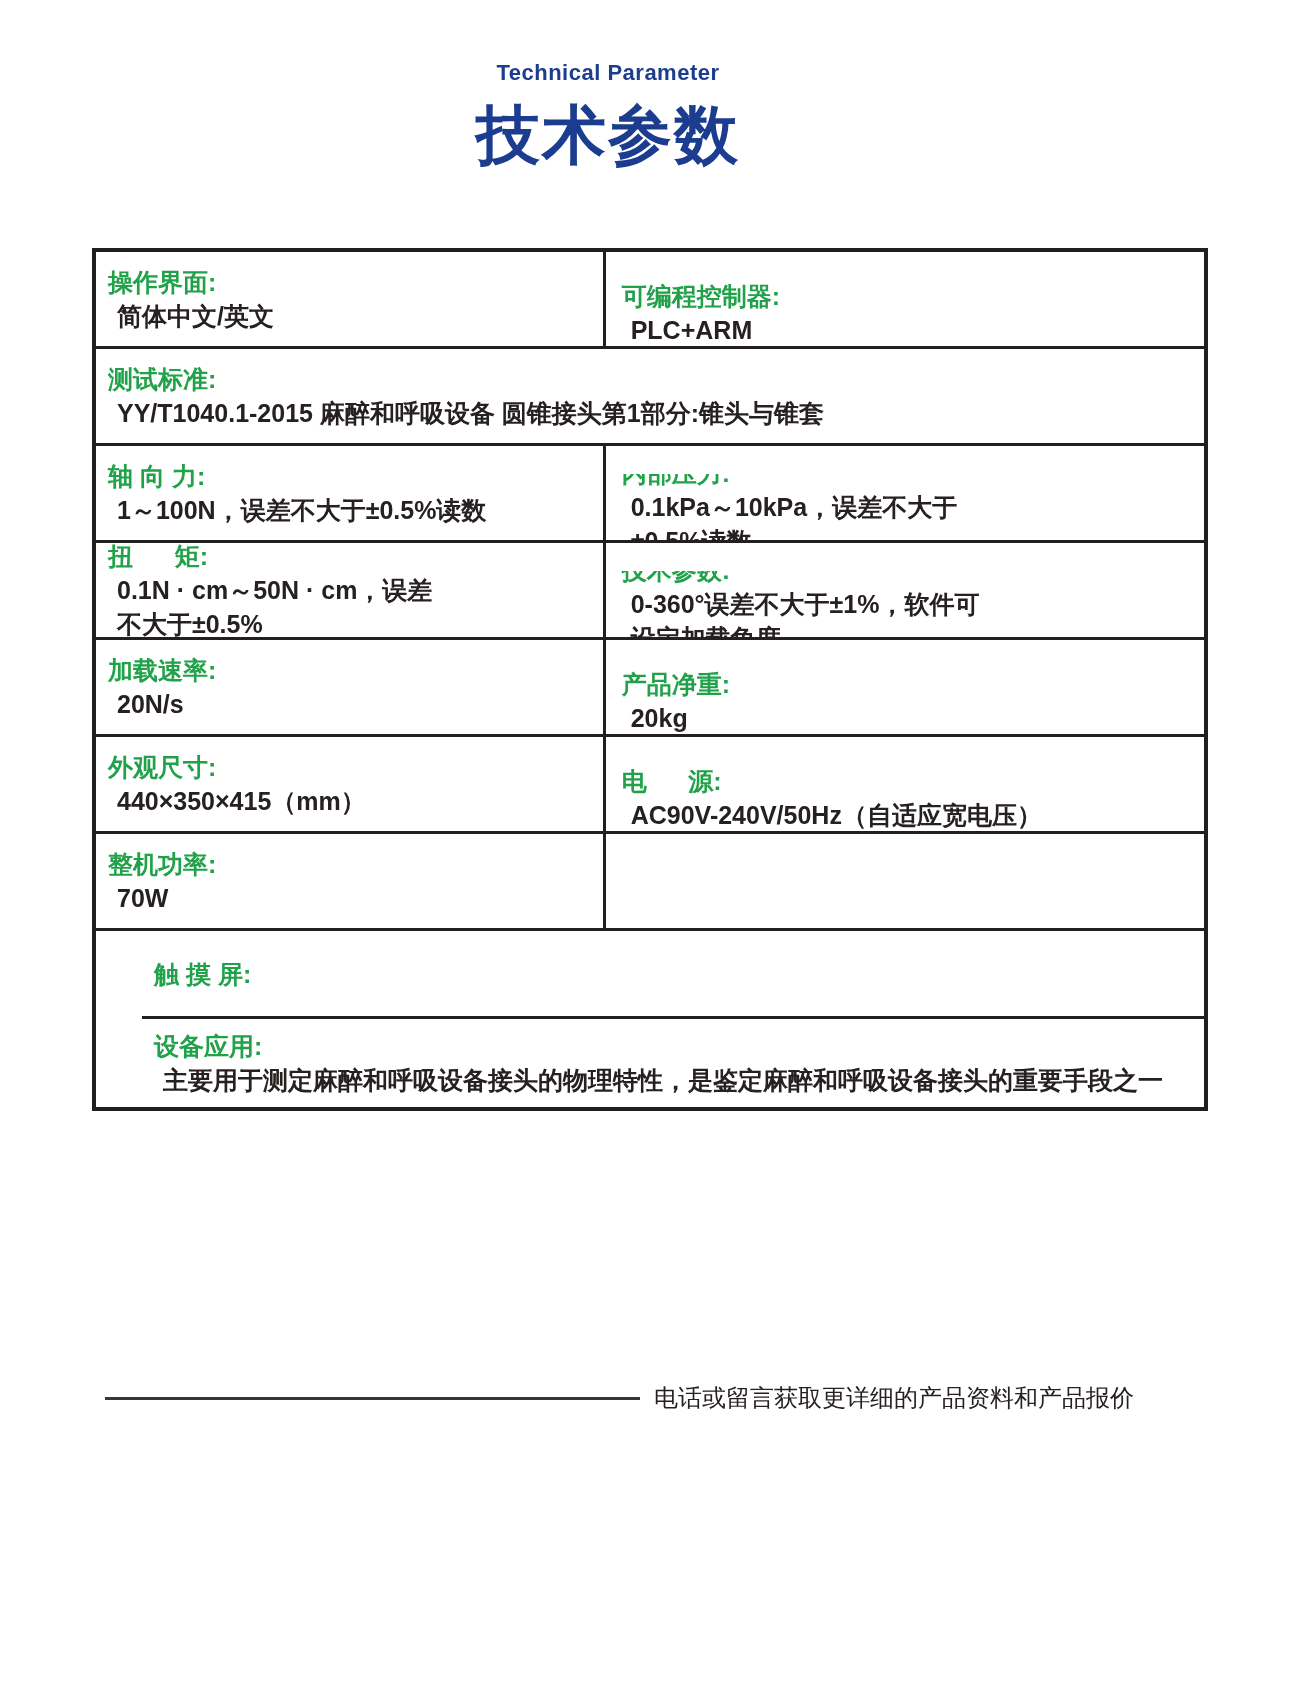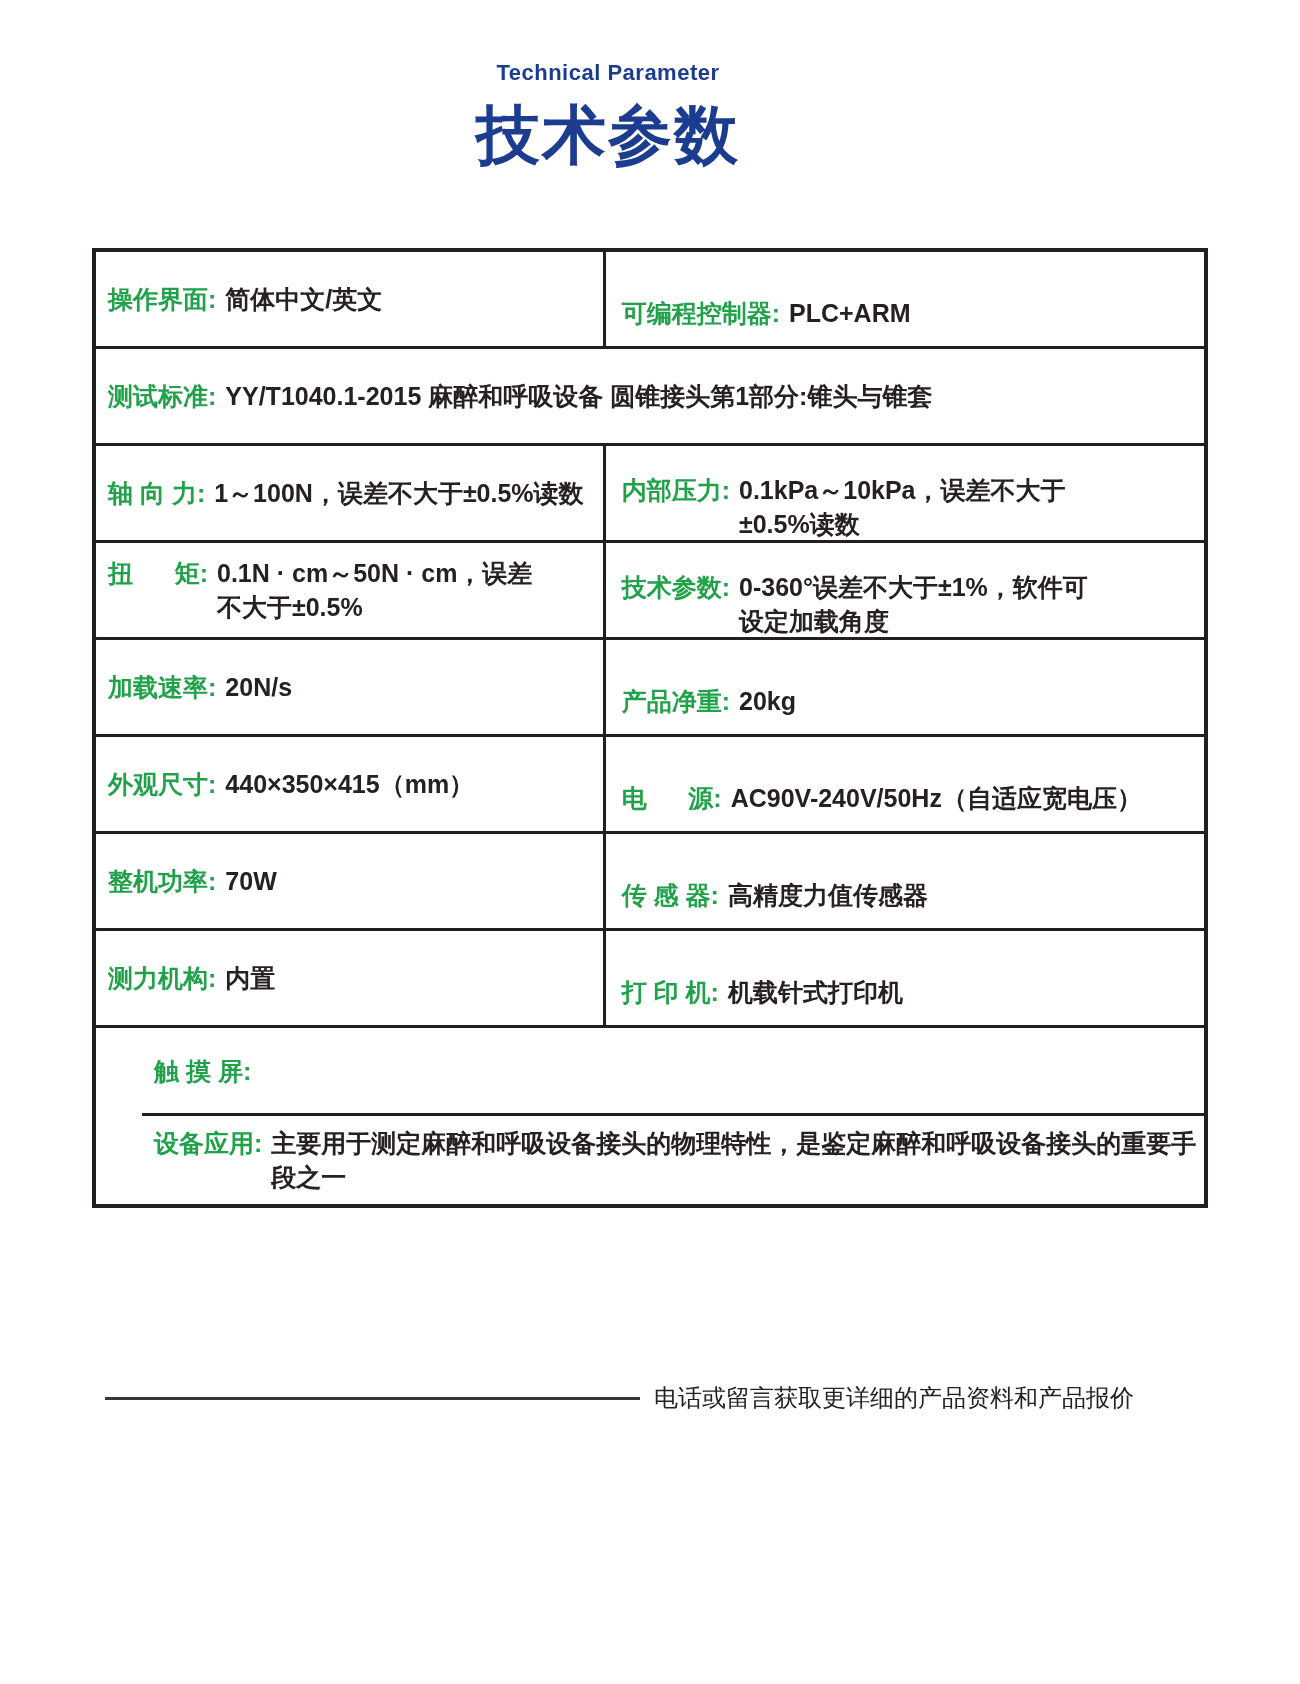--- a/index.html
+++ b/index.html
@@ -64,20 +64,21 @@
     padding-left:16px;
     margin-top:28px;
   }
   .cell-full{
     width:100%;
     padding-left:12px;
   }
   .pair{
     display:flex;
     align-items:flex-start;
+    flex-direction:column;
   }
   .label{
     font-size:25px;
     line-height:34px;
     font-weight:bold;
     color:var(--label-green);
     white-space:pre;
     flex:none;
   }
   .value{
@@ -206,42 +207,22 @@
     </div>
   </div>
 
   <div class="row r-std">
     <div class="cell cell-left">
       <div class="pair">
         <span class="label">整机功率:</span>
         <span class="value">70W</span>
       </div>
     </div>
-    <div class="cell cell-right">
-      <div class="pair">
-        <span class="label">传 感 器:</span>
-        <span class="value">高精度力值传感器</span>
-      </div>
-    </div>
-  </div>
-
-  <div class="row r-std">
-    <div class="cell cell-left">
-      <div class="pair">
-        <span class="label">测力机构:</span>
-        <span class="value">内置</span>
-      </div>
-    </div>
-    <div class="cell cell-right">
-      <div class="pair">
-        <span class="label">打 印 机:</span>
-        <span class="value">机载针式打印机</span>
-      </div>
-    </div>
-  </div>
+  </div>
+
 
   <div class="row r-short">
     <div class="cell cell-full">
       <div class="pair">
         <span class="label">触 摸 屏:</span>
       </div>
     </div>
   </div>
 
   <div class="row r-short">

